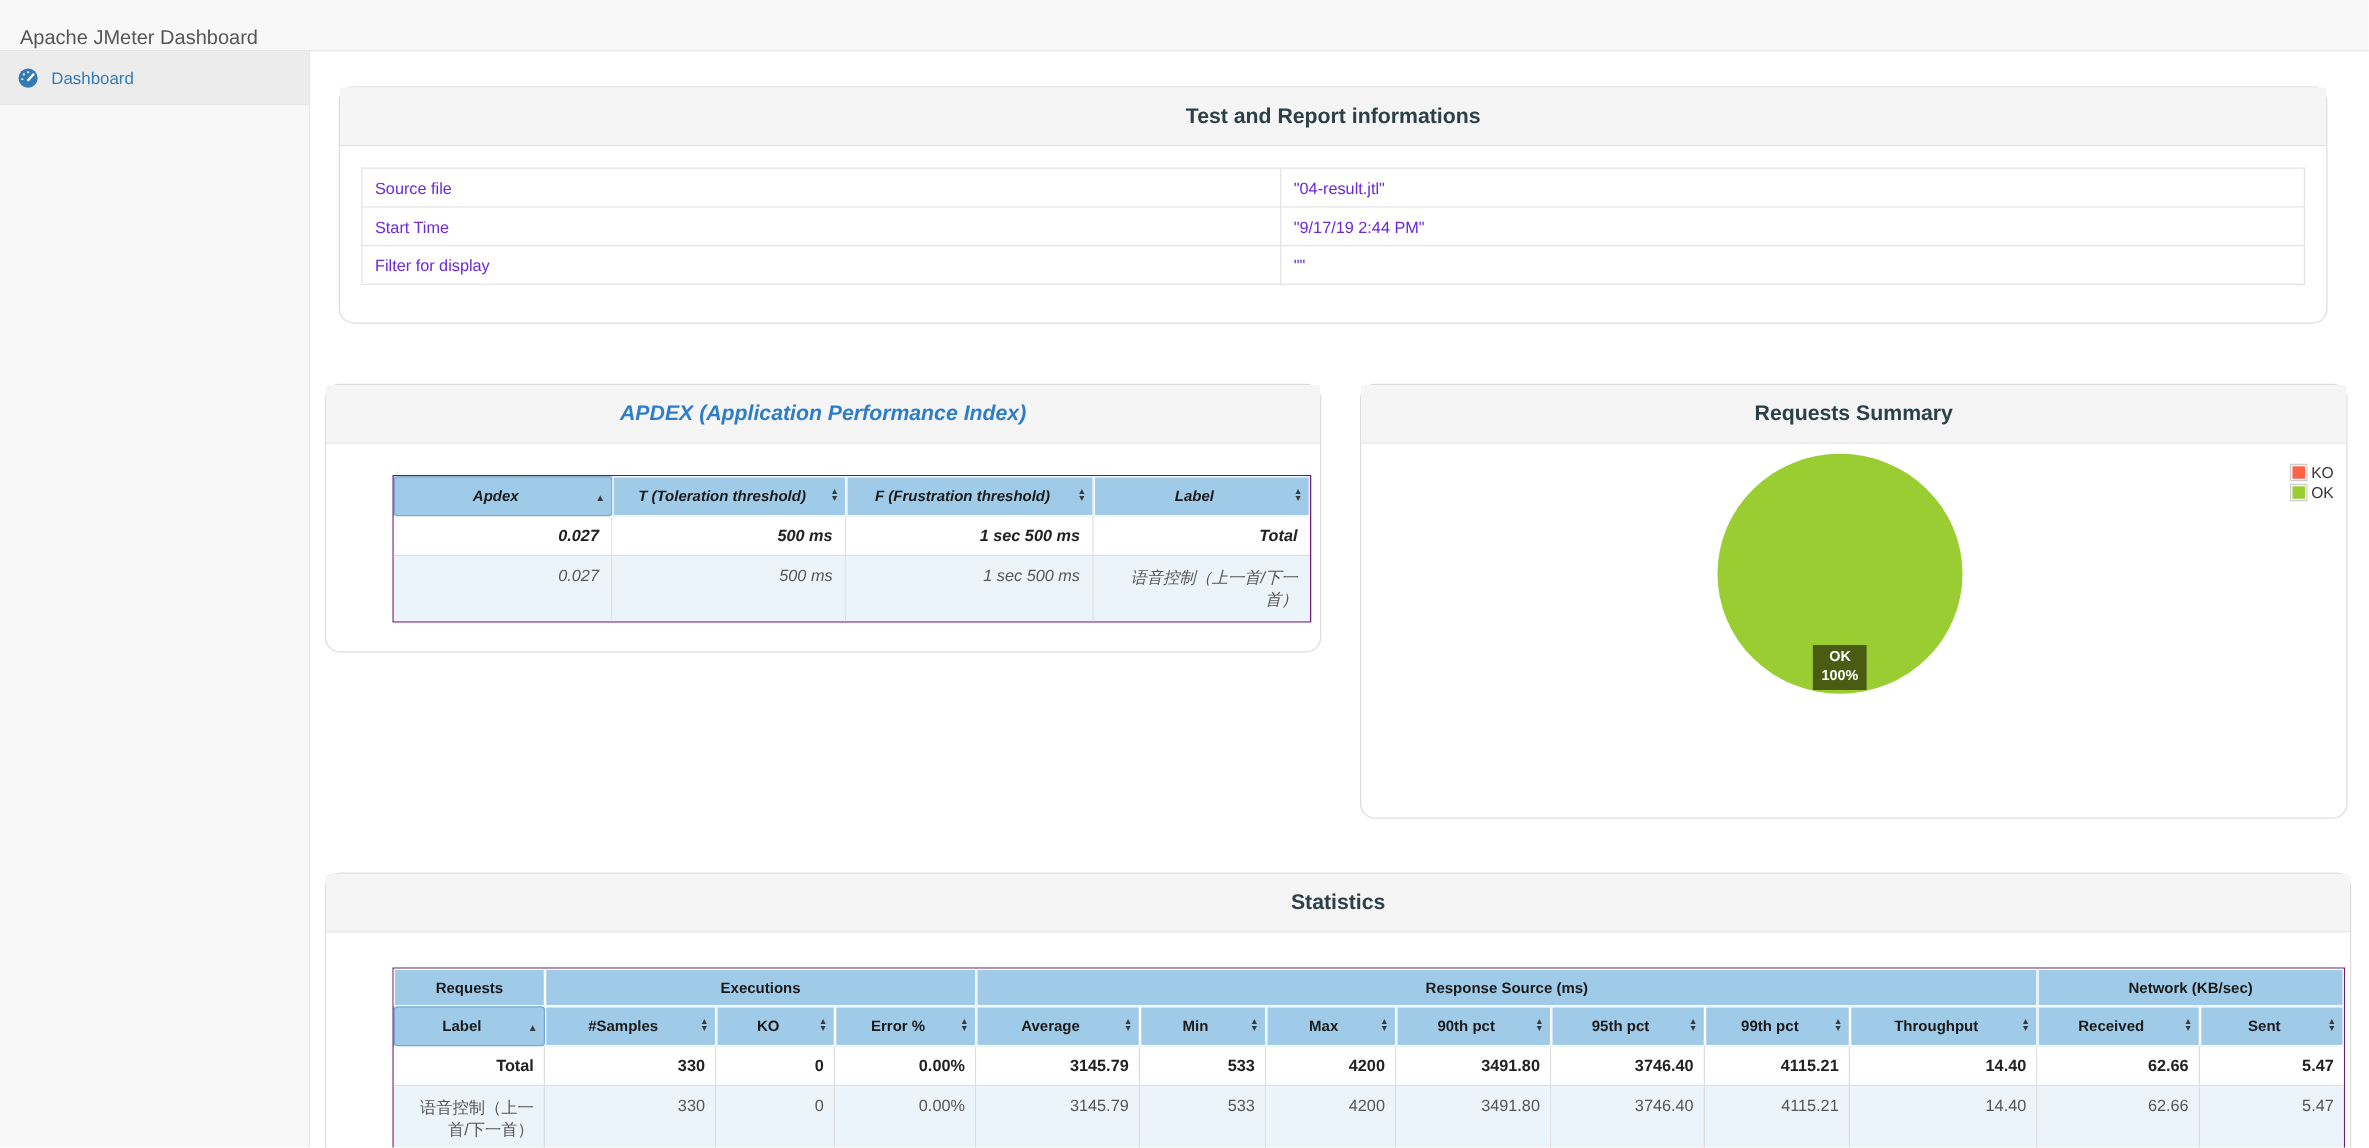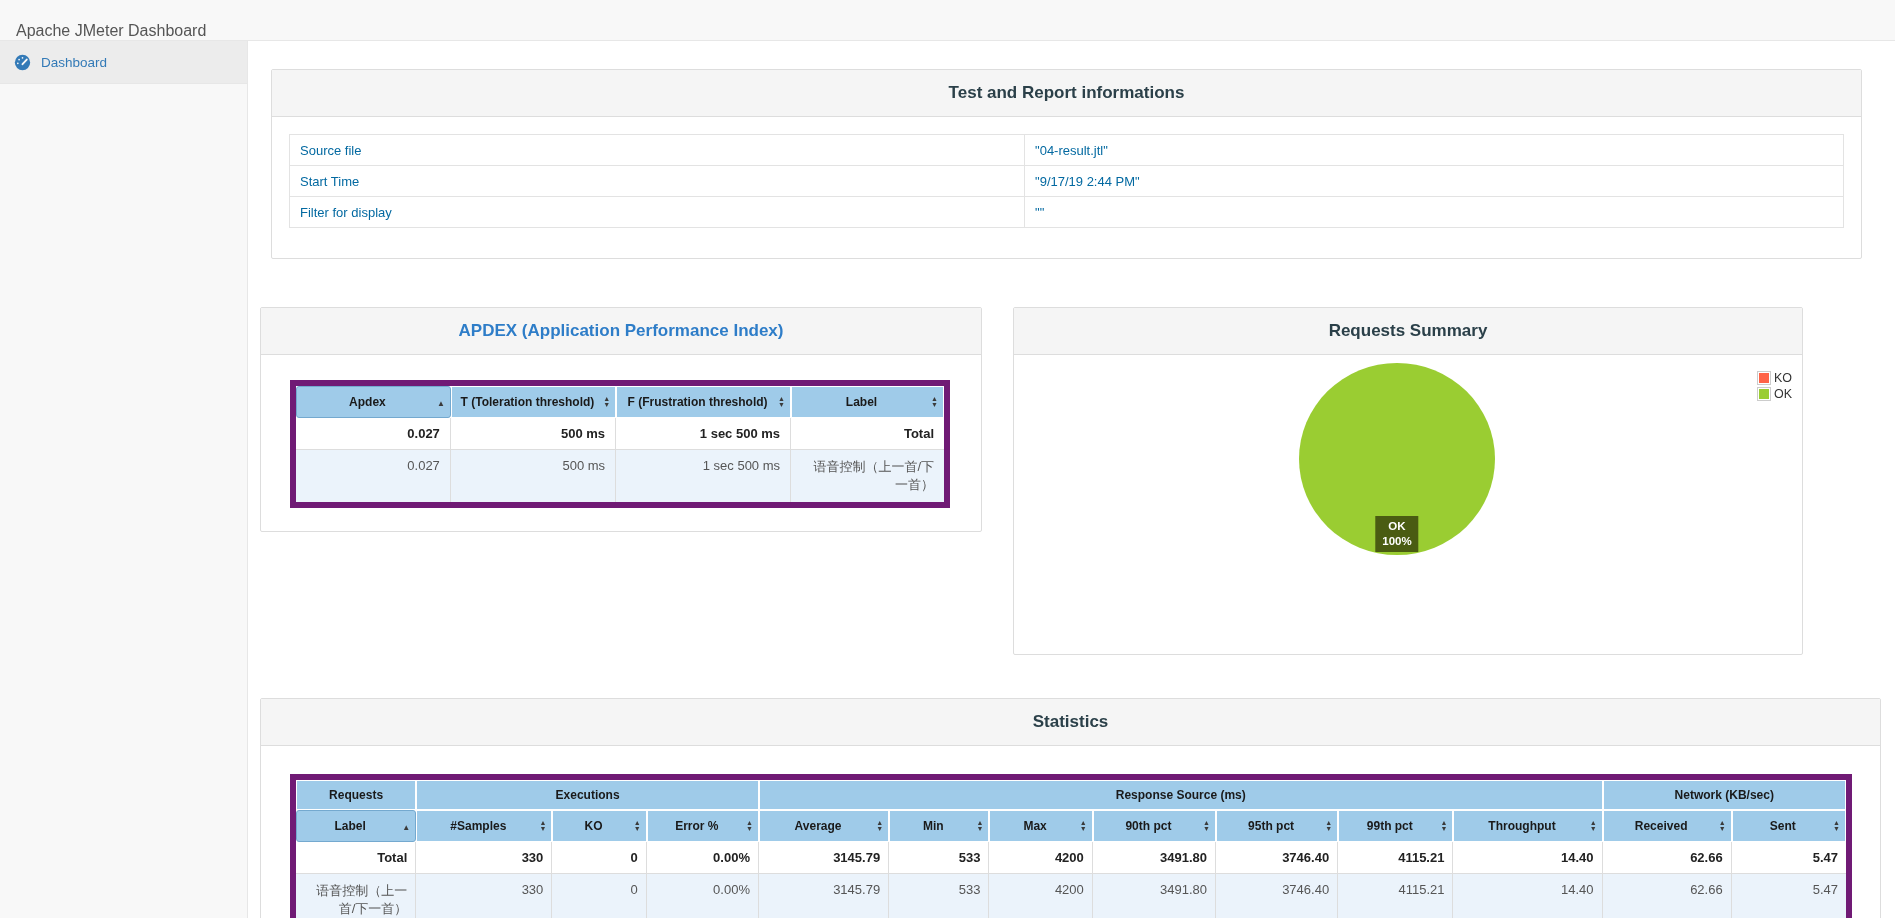--- a/index.html
+++ b/index.html
@@ -30,49 +30,49 @@
     color:#337ab7; font-size:13.5px; cursor:pointer;
   }
   .side-item.active { background:#ececec; }
   .side-icon { width:20px; margin-right:7px; display:flex; align-items:center; }
   .side-chevron { margin-left:auto; color:#7d9db5; font-size:15px; line-height:1; }
   .side-chevron::after { content:"‹"; }
 
   .main { flex:1 1 auto; position:relative; }
 
   
-  .panel { background:#fff; border:1px solid #ddd; border-radius:2px; }
+  .panel { background:#fff; border:1px solid #ddd; border-radius:12px; }
   .panel-heading {
     background:#f5f5f5; border-bottom:1px solid #ddd;
     text-align:center; padding:13px 10px;
     border-radius:2px 2px 0 0;
   }
   .panel-title { font-size:17px; font-weight:bold; color:#2b4049; }
   .panel-title.blue { color:#2e7dc8; }
 
   
   #info-panel { margin:28px 33px 0 23px; }
   #info-panel .panel-body { padding:17px 17px 30px 17px; }
   .info-table {
     width:100%; border-collapse:collapse; border:1px solid #ddd;
-    font-size:13px; color:#0369a1;
+    font-size:13px; color:#6d28d9;
   }
   .info-table td { border:1px solid #e3e3e3; padding:7px 10px; height:31px; }
   .info-table td.info-label { width:47.3%; }
 
   
   .row2 { display:flex; gap:31px; margin:48px 0 0 12px; align-items:flex-start; }
-  #apdex-panel  { width:722px; }
+  #apdex-panel  { width:797px;font-style:italic; }
   #requests-panel { width:790px; height:348px; }
   #apdex-panel .panel-body { padding:25px 31px 23px 29px; }
 
   
   table.data-table {
     width:100%; border-collapse:separate; border-spacing:0;
-    font-size:13px; border:6px solid #701a75;
+    font-size:13px; border:1px solid #701a75;margin-left:24px;
   }
   table.data-table th {
     background:#9fcbe9; color:#1a1a1a; font-weight:bold; font-size:12px;
     text-align:center; padding:8px 18px 8px 6px; border:1px solid #fff;
     position:relative; cursor:pointer; white-space:nowrap;
   }
   table.data-table th.group { padding:7px 6px; }
   table.data-table th.sorted {
     border:1px solid #74a9cf; border-radius:3px;
   }

